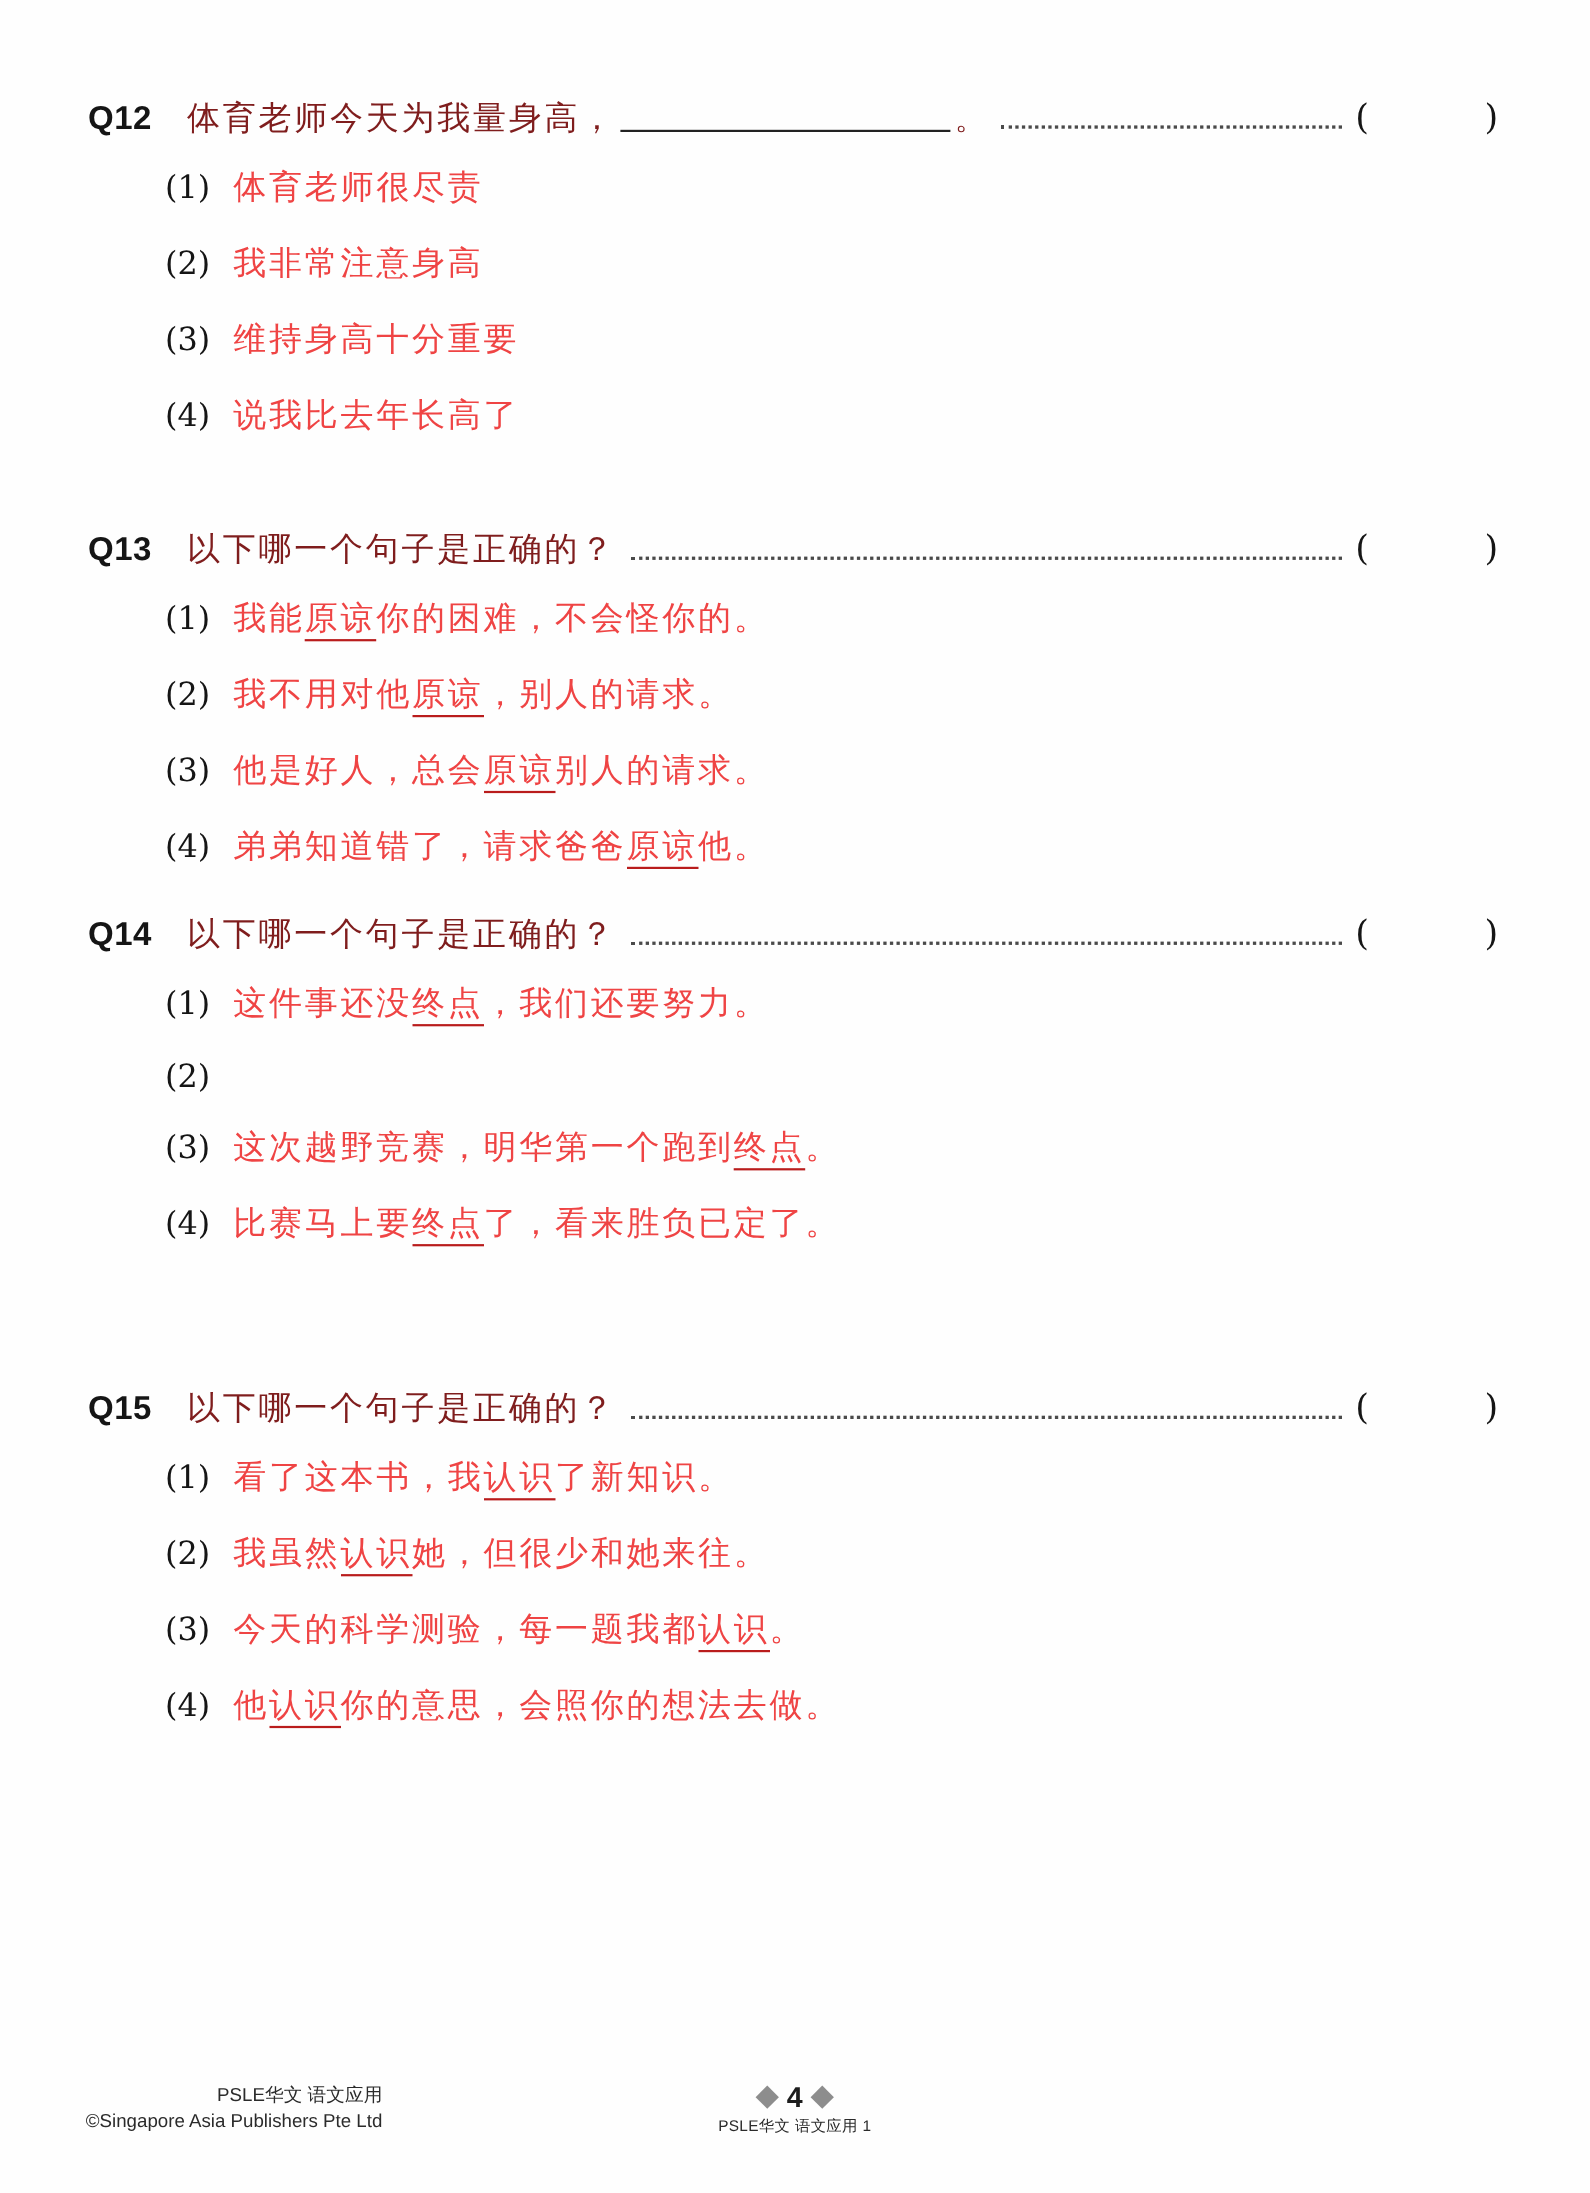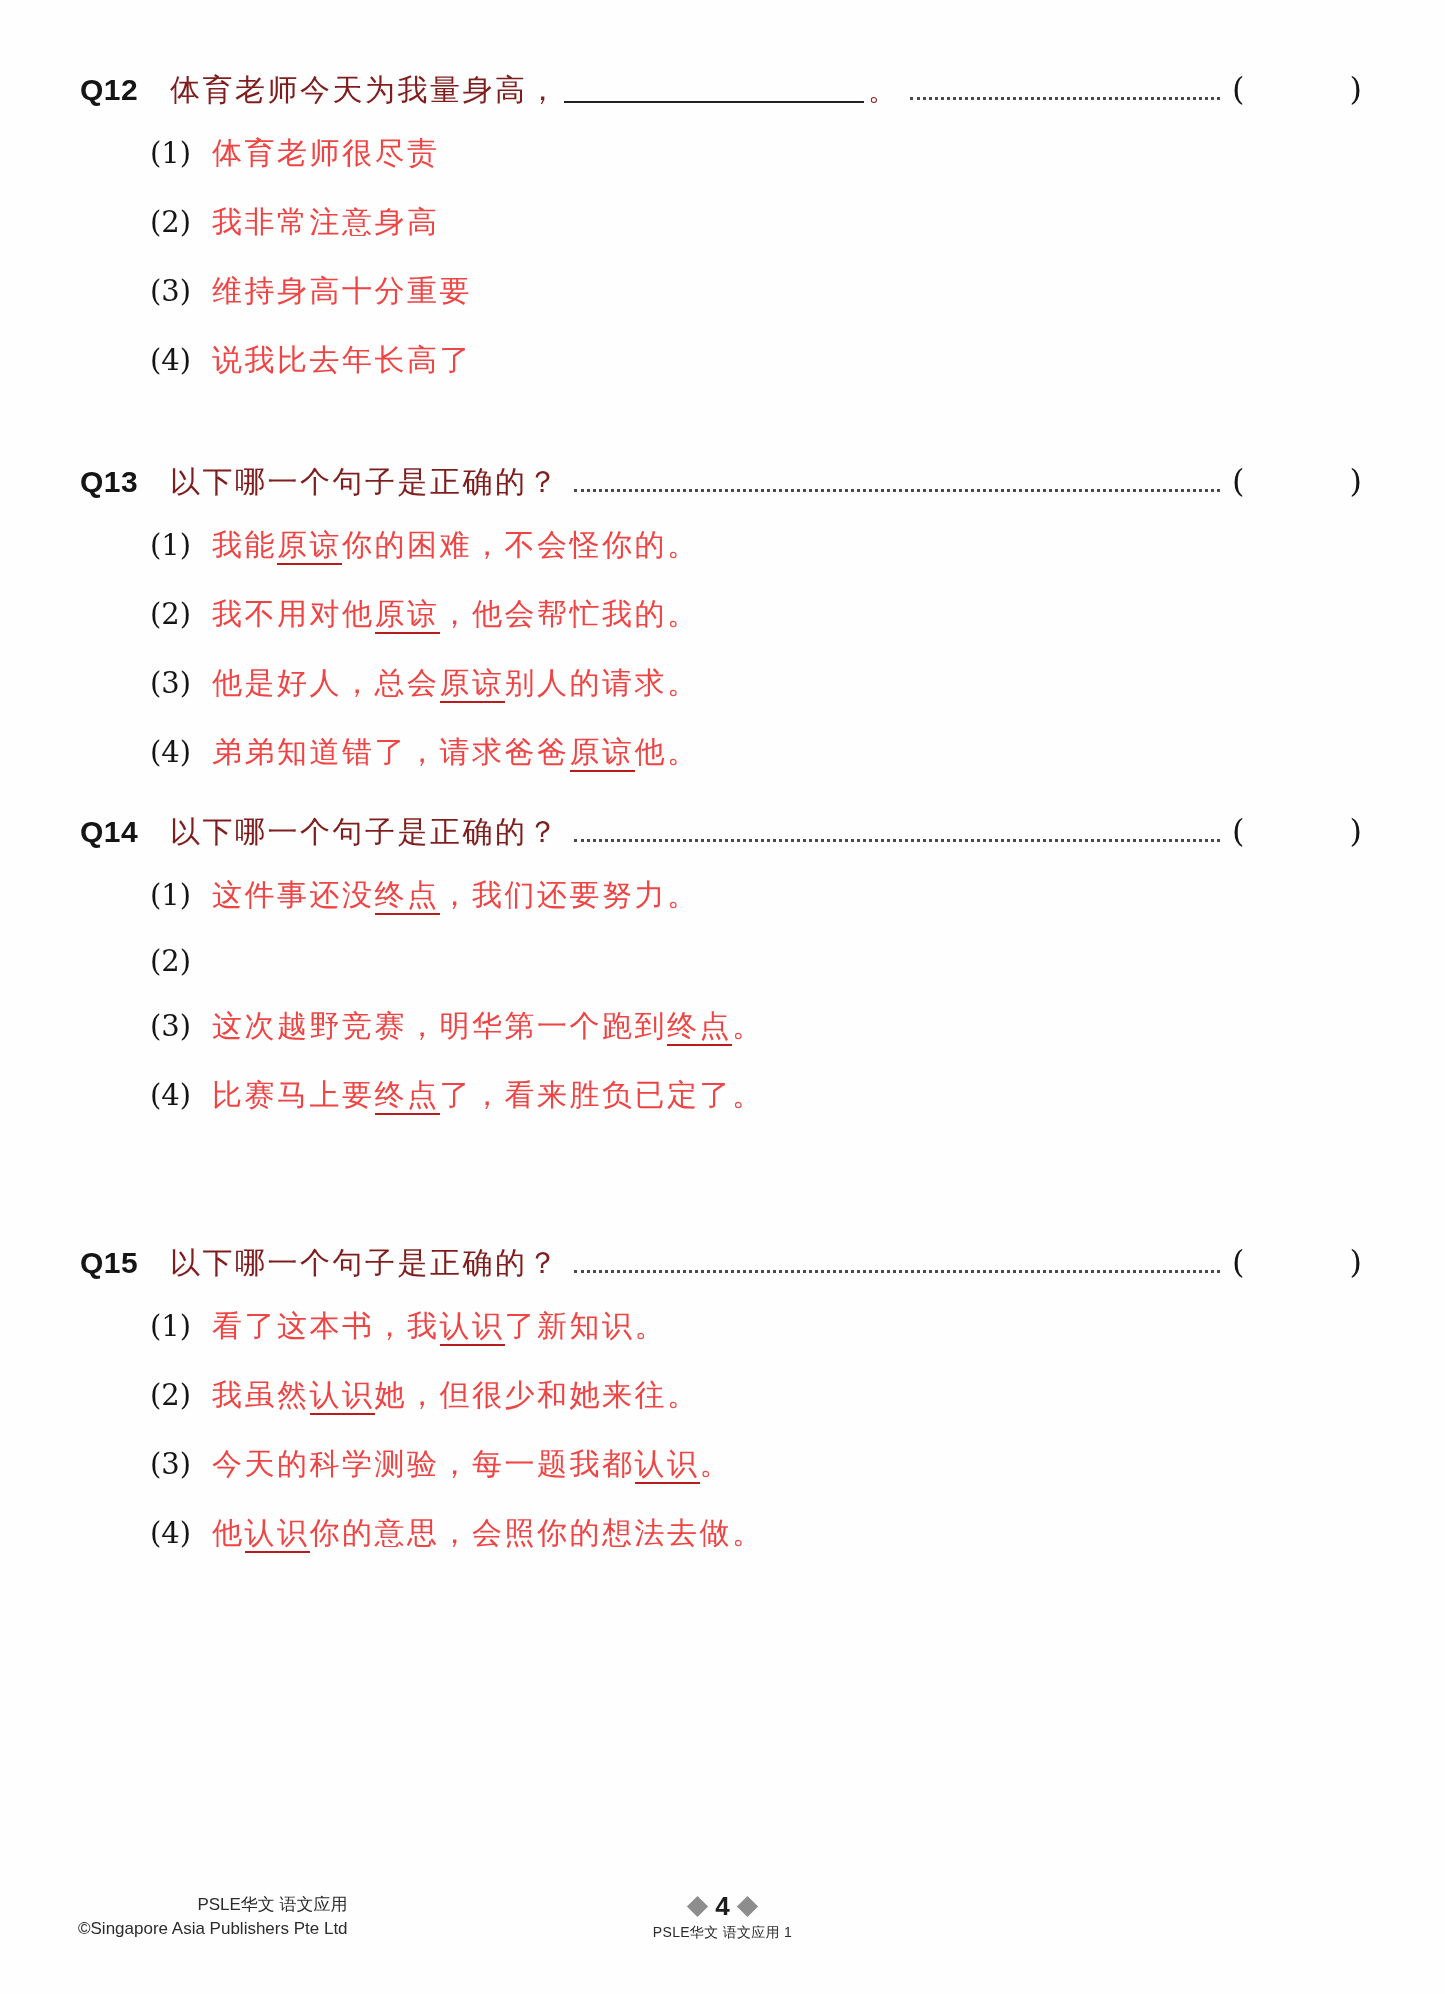--- a/index.html
+++ b/index.html
@@ -20,20 +20,21 @@
     position: absolute;
     inset: 0;
     background: #fefefe;
   }
 
   
   .qblock {
     position: absolute;
     left: 80px;
     width: 1290px;
+    margin-top: 17px;
   }
 
   .qhead {
     display: flex;
     align-items: baseline;
     width: 100%;
   }
 
   .qnum {
     font-family: "Liberation Sans", sans-serif;
@@ -215,21 +216,21 @@
         <span>)</span>
       </span>
     </div>
     <div class="options">
       <div class="opt">
         <span class="optnum">(1)</span>
         <span class="opttext"><span>我能</span><u>原谅</u><span>你的困难，不会怪你的。</span></span>
       </div>
       <div class="opt">
         <span class="optnum">(2)</span>
-        <span class="opttext"><span>我不用对他</span><u>原谅</u><span>，他会帮忙我的。</span></span>
+        <span class="opttext"><span>我不用对他</span><u>原谅</u><span>，别人的请求。</span></span>
       </div>
       <div class="opt">
         <span class="optnum">(3)</span>
         <span class="opttext"><span>他是好人，总会</span><u>原谅</u><span>别人的请求。</span></span>
       </div>
       <div class="opt">
         <span class="optnum">(4)</span>
         <span class="opttext"><span>弟弟知道错了，请求爸爸</span><u>原谅</u><span>他。</span></span>
       </div>
     </div>

